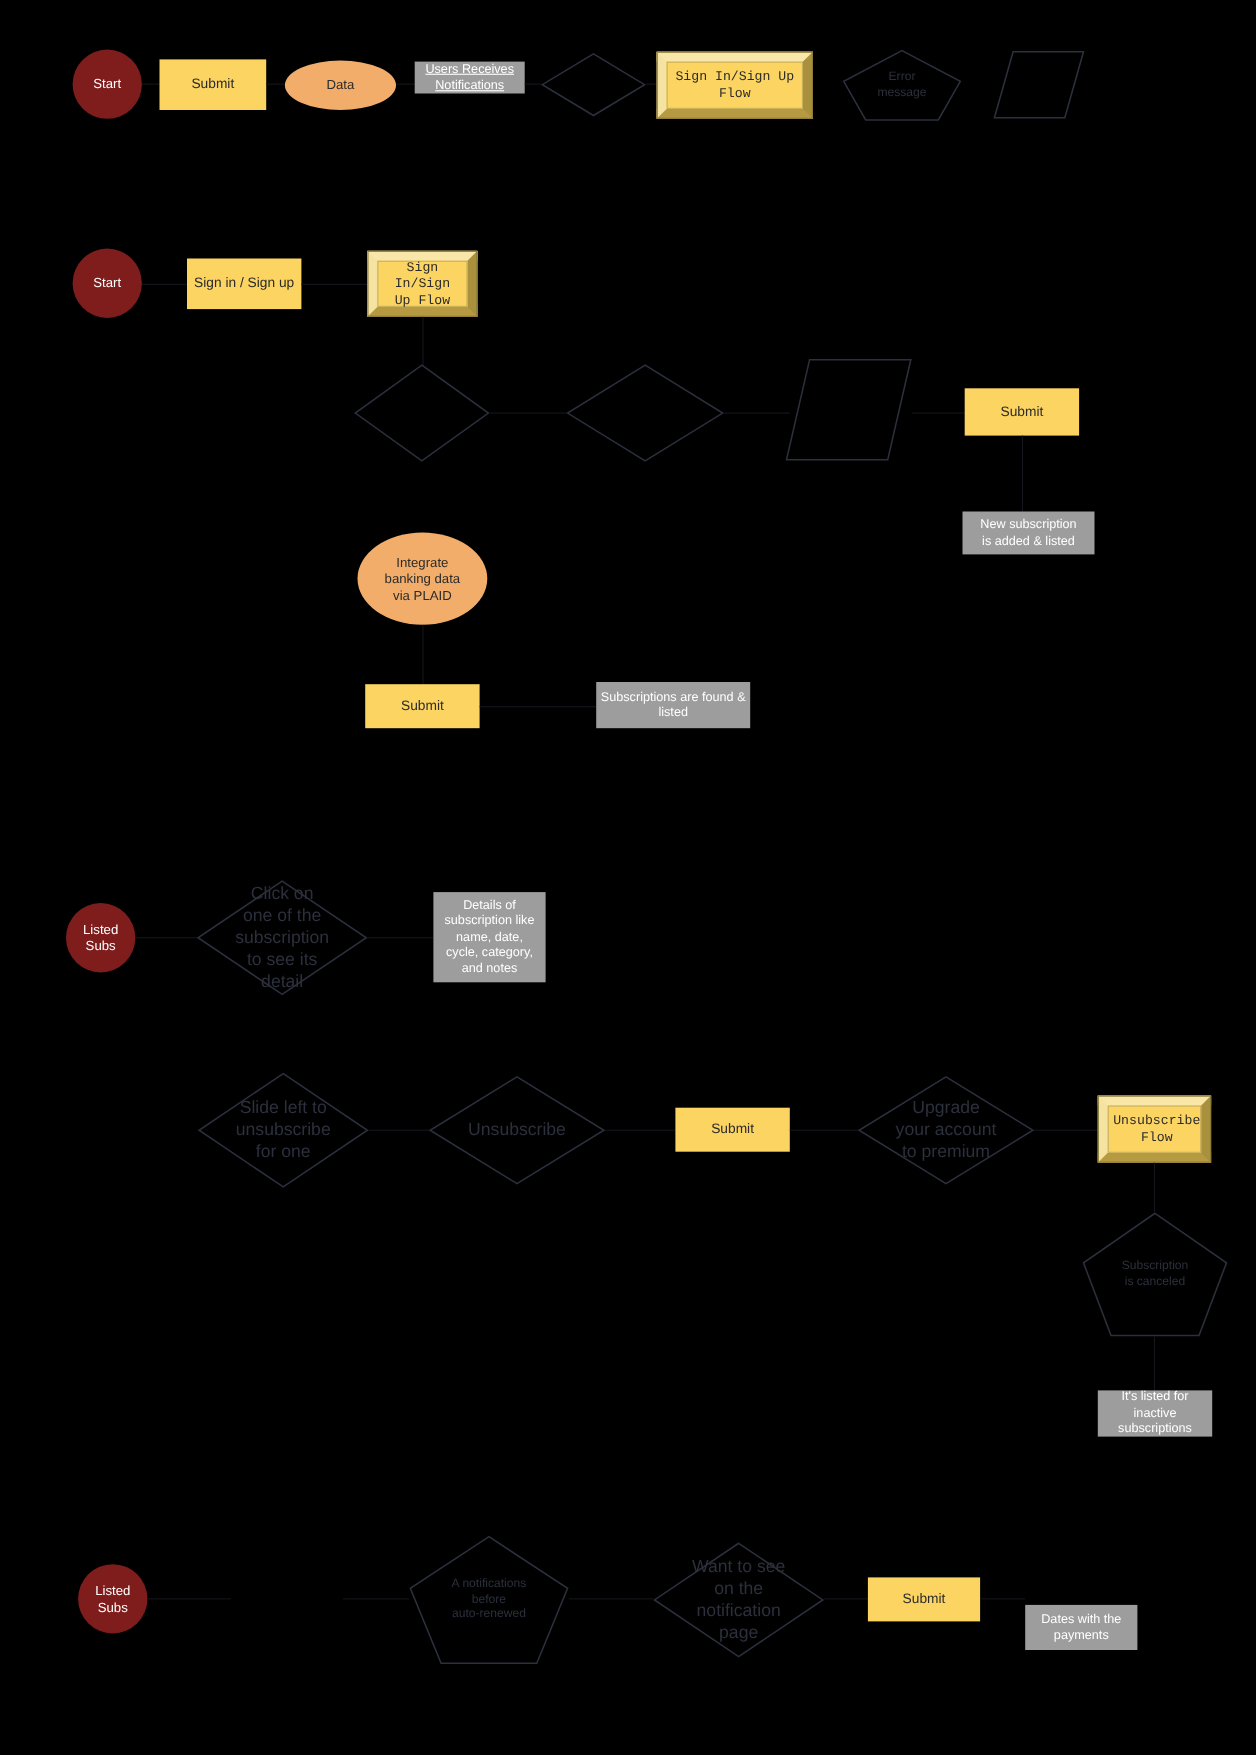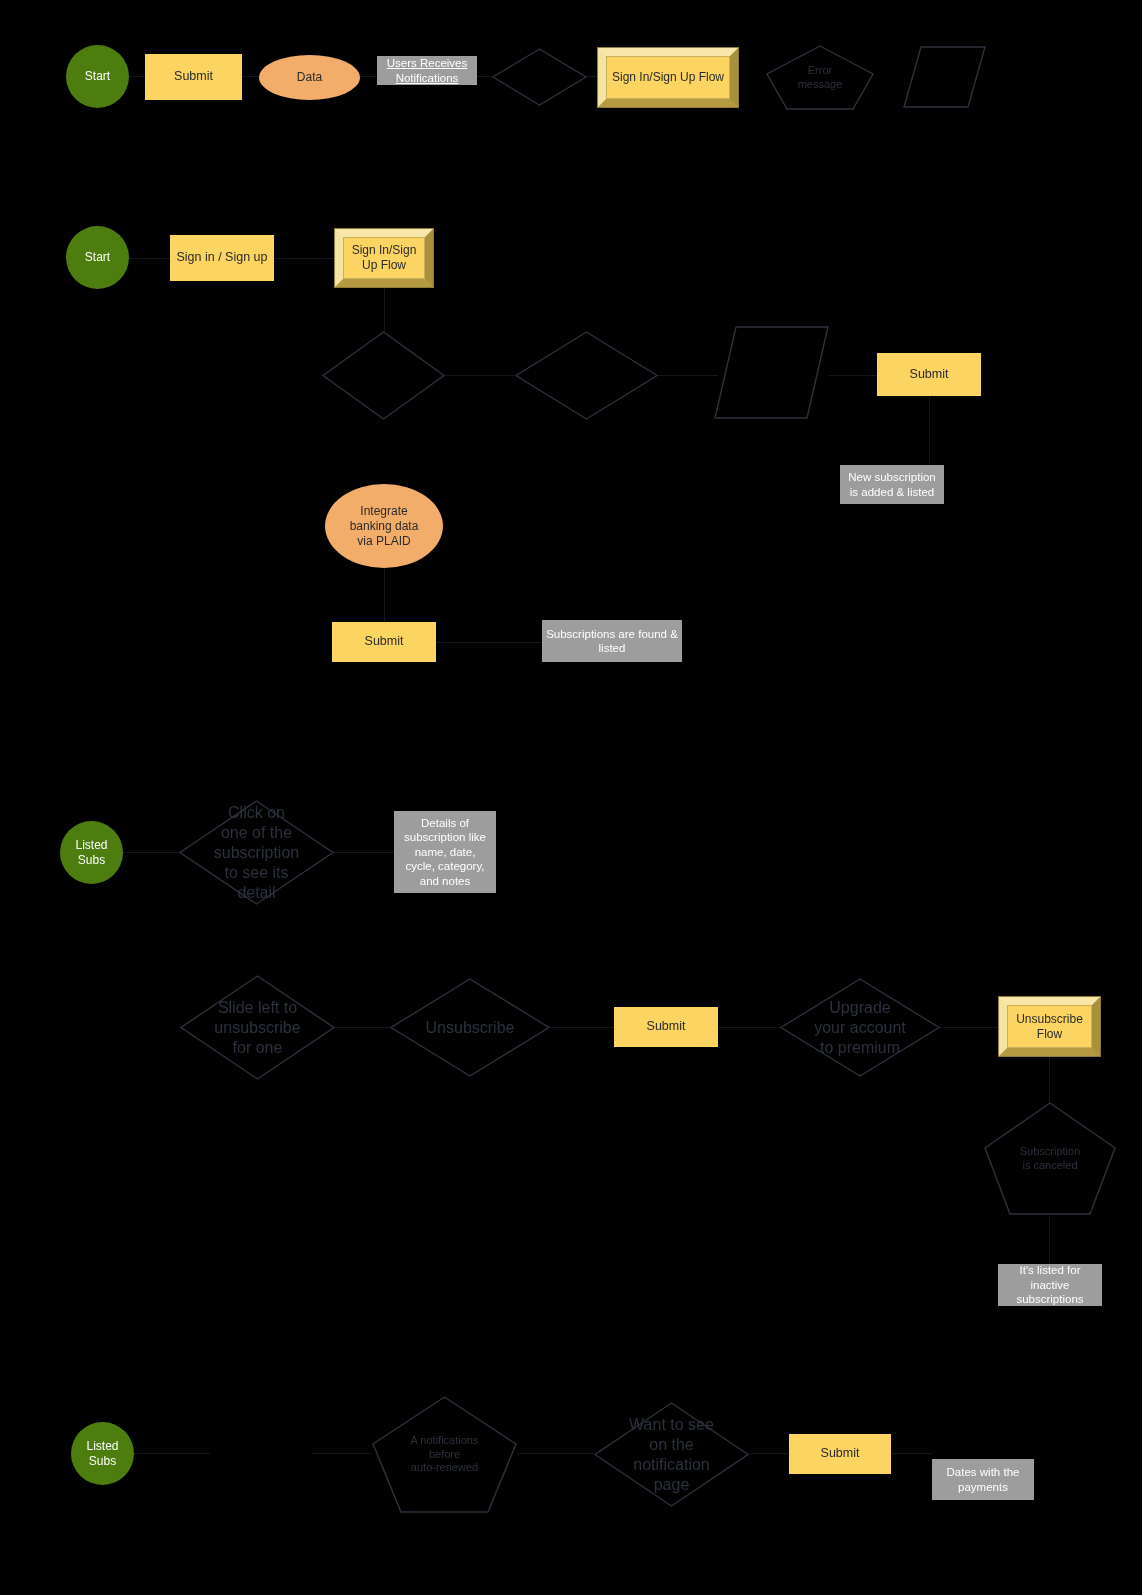--- a/index.html
+++ b/index.html
@@ -29,21 +29,21 @@
   }
   .node .lbl {
     display: block;
     width: 100%;
     padding: 0 4px;
     white-space: pre-line;
   }
 
   
   .shape-circle {
-    background: #4d7c0f;
+    background: #7f1d1d;
     border-radius: 50%;
     color: #ffffff;
     font-size: 12px;
   }
 
   
   .shape-rect {
     background: #fcd461;
     color: #2b2b2b;
     font-size: 12.5px;
@@ -116,21 +116,21 @@
     font-size: 12px;
     outline: 1px solid #8c7a37;
     outline-offset: -1px;
   }
   .shape-bevel .inner {
     position: absolute;
     left: 0; top: 0; right: 0; bottom: 0;
     border: 1px solid #c9b05c;
     display: flex;
     align-items: center;
-    justify-content: center;
+    font-family: Liberation Mono, monospace;
   }
 
   
   .connector {
     position: absolute;
     background: #14161c;
     height: 1px;
   }
   .connector.vert {
     width: 1px;
@@ -232,21 +232,21 @@
     </svg>
     <span class="lbl"></span>
   </div>
   <div class="connector" style="left:829px; top:375px; width:48px;"></div>
 
   <div class="node shape-rect" style="left:877px; top:353px; width:104px; height:43px;">
     <span class="lbl">Submit</span>
   </div>
   <div class="connector vert" style="left:929px; top:396px; height:69px;"></div>
 
-  <div class="node shape-gray" style="left:840px; top:465px; width:104px; height:39px;">
+  <div class="node shape-gray" style="left:875px; top:465px; width:120px; height:39px;">
     <span class="lbl">New subscription
 is added &amp; listed</span>
   </div>
 
   <div class="node shape-ellipse" style="left:325px; top:484px; width:118px; height:84px;">
     <span class="lbl">Integrate
 banking data
 via PLAID</span>
   </div>
   <div class="connector vert" style="left:384px; top:568px; height:55px;"></div>

